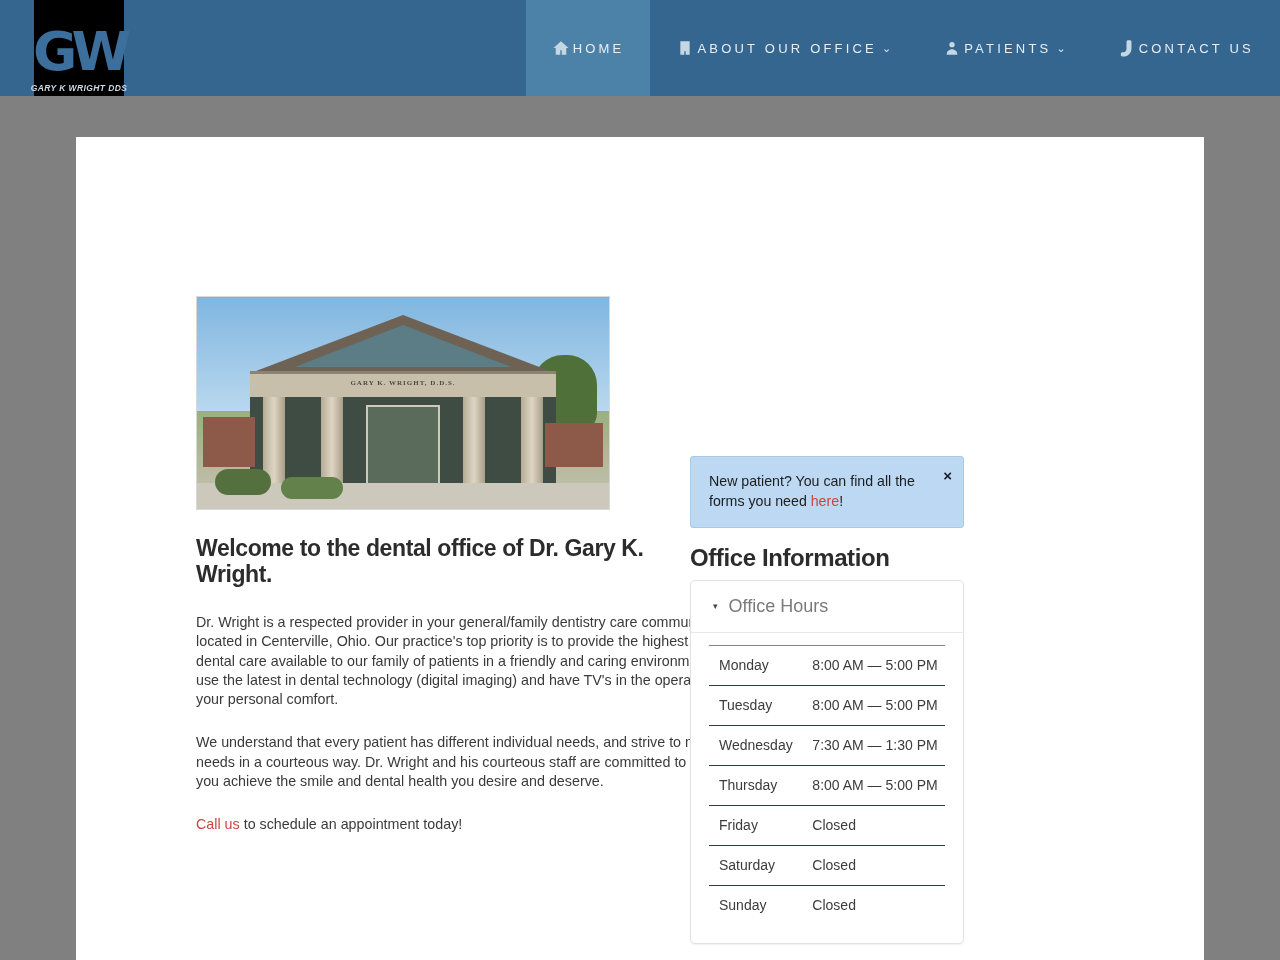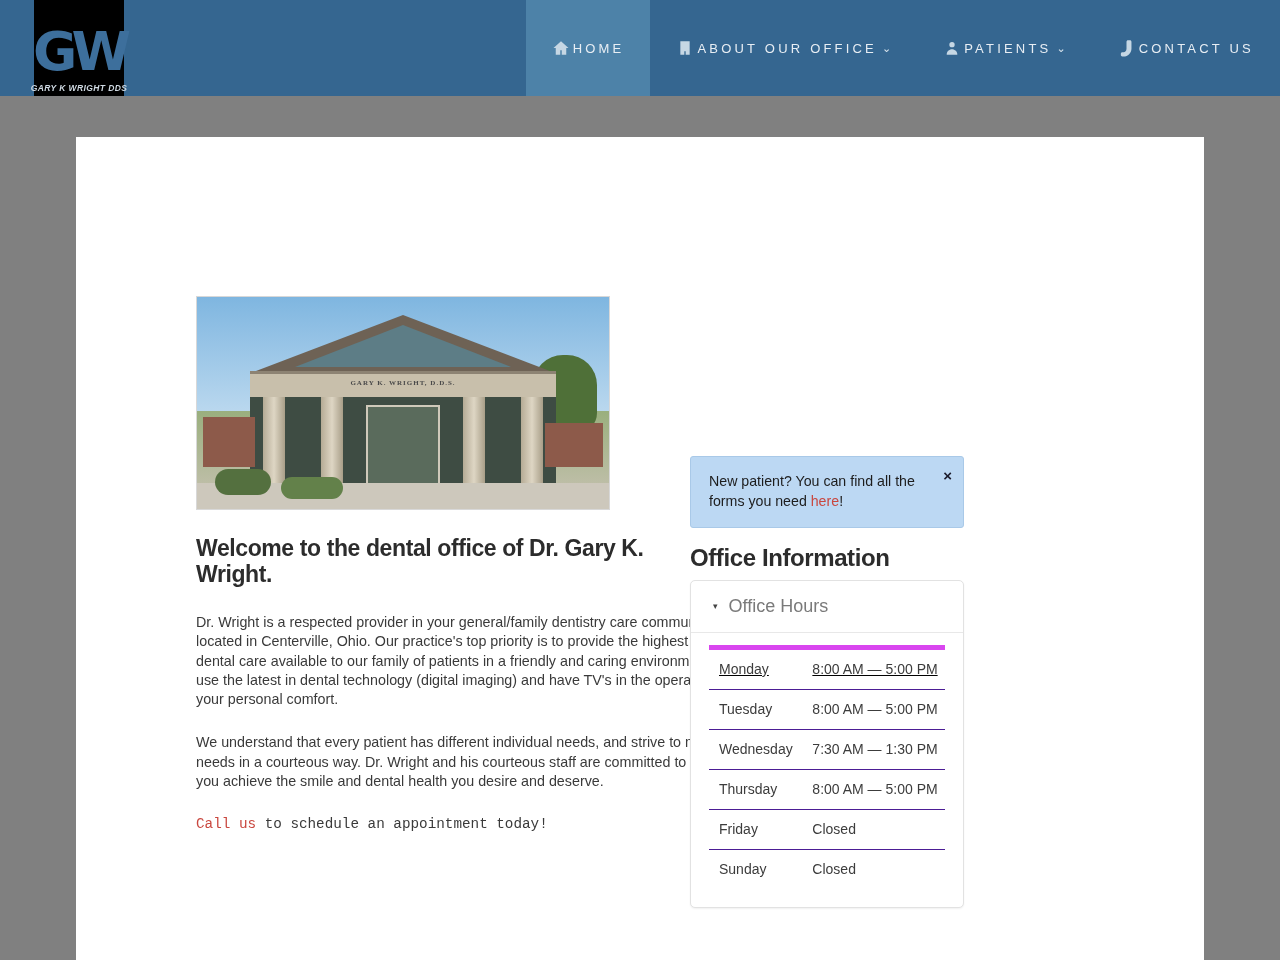--- a/index.html
+++ b/index.html
@@ -174,21 +174,21 @@
   }
 
   .body-para {
     margin-top: 26px;
     font-size: 14.3px;
     line-height: 19.3px;
     color: #3a3a3a;
     width: 566px;
   }
   .body-para.second { margin-top: 24px; }
-  .body-para.cta { margin-top: 24px; font-family: Liberation Mono, monospace; }
+  .body-para.cta { margin-top: 24px; }
 
   a.redlink { color: #c9473f; text-decoration: none; }
 
   
   .side-col {
     width: 280px;
     margin-left: 0;
     padding-top: 160px;
   }
 
@@ -239,21 +239,21 @@
     cursor: pointer;
   }
   .panel-header .tri { font-size: 9px; color: #444; line-height: 1; }
   .panel-header .ptitle { font-size: 18px; color: #7a7a7a; }
   .panel-divider { height: 1px; background: #e8e8e8; }
 
   .panel-body { padding: 12px 18px 18px 18px; }
 
   table.hours { width: 100%; border-collapse: collapse; }
   table.hours tr { border-top: 1px solid #4c1d95; }
-  table.hours tr:first-child { border-top: 5px solid #d946ef; text-decoration: underline; }
+  table.hours tr:first-child { border-top: 1px solid #d946ef; }
   table.hours td {
     padding: 10px 4px;
     font-size: 14px;
     color: #3c3c3c;
     vertical-align: middle;
     line-height: 19px;
   }
   table.hours td.day { width: 96px; padding-left: 10px; }
   table.hours td.time { width: 132px; }
 </style>
@@ -379,20 +379,24 @@
               </tr>
               <tr>
                 <td class="day">Thursday</td>
                 <td class="time">8:00 AM — 5:00 PM</td>
               </tr>
               <tr>
                 <td class="day">Friday</td>
                 <td class="time">Closed</td>
               </tr>
               <tr>
+                <td class="day">Saturday</td>
+                <td class="time">Closed</td>
+              </tr>
+              <tr>
                 <td class="day">Sunday</td>
                 <td class="time">Closed</td>
               </tr>
             </tbody>
           </table>
         </div>
       </div>
 
     </div>
   </div>

